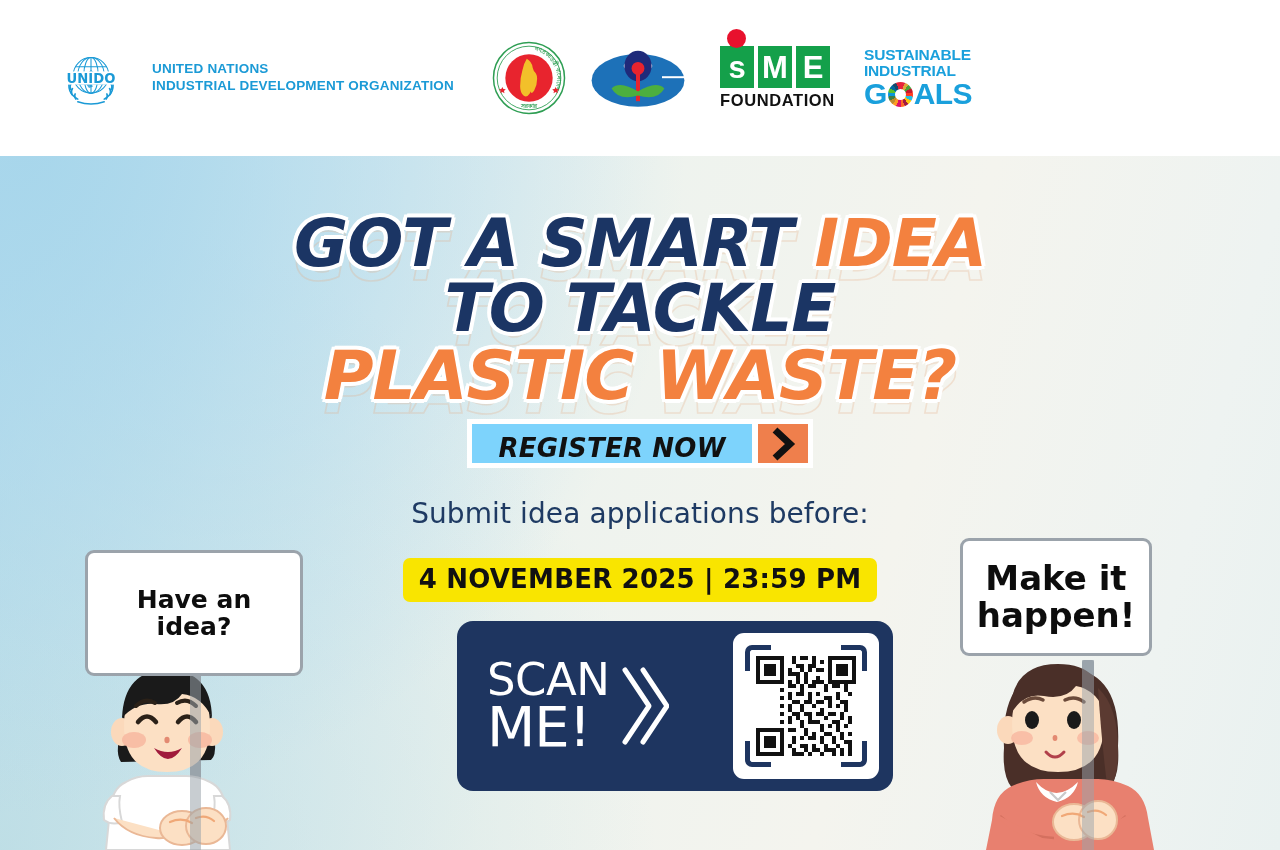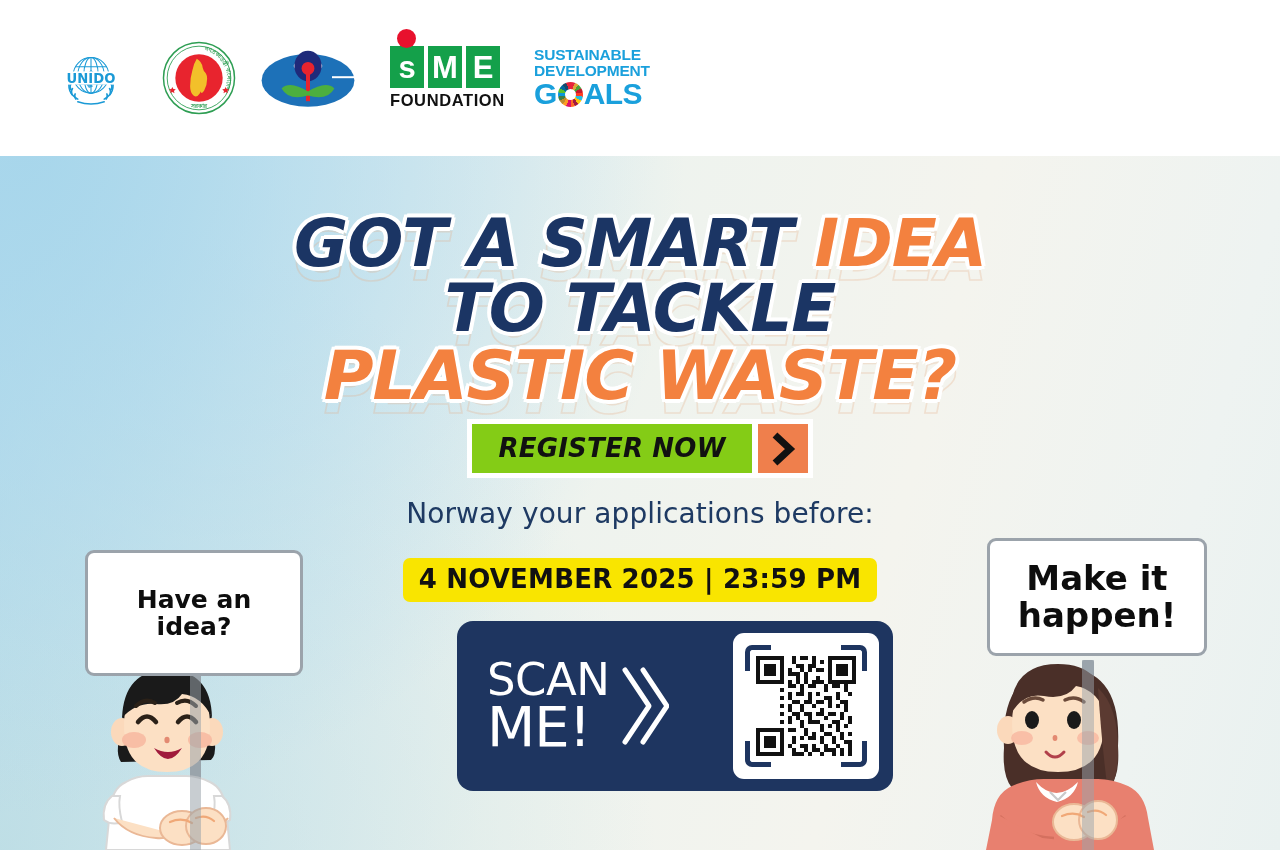--- a/index.html
+++ b/index.html
@@ -143,25 +143,25 @@
   
   .register-wrap{
     position:absolute; left:0; top:263px; width:1280px;
     display:flex; justify-content:center;
   }
   .register-box{
     background:#ffffff; padding:5px;
     display:flex; align-items:stretch; gap:6px;
   }
   .register-btn{
-    background:#84cc16; color:#111111;
+    background:#7dd3fc; color:#111111;
     font-family:"DejaVu Sans", sans-serif;
     font-size:26px; font-weight:700; font-style:italic;
     letter-spacing:.2px;
-    padding:11px 26px 12px 26px;
+    padding:11px 26px 2px 26px;
     border:none; cursor:pointer; line-height:1;
     display:flex; align-items:center;
   }
   .register-arrow{
     background:#ef7f4c; width:50px;
     display:flex; align-items:center; justify-content:center;
     cursor:pointer;
   }
   .register-arrow svg{ display:block; }
 
@@ -213,21 +213,21 @@
   .char-left{ left:78px; width:250px; height:300px; }
   .char-right{ right:58px; width:262px; height:312px; }
 
   .placard{
     position:absolute; left:0; top:0;
     background:#ffffff; border:3px solid #9ba3ab; border-radius:9px;
     display:flex; align-items:center; justify-content:center;
     text-align:center; z-index:4;
   }
   .placard-left{ width:218px; height:126px; left:7px; top:0; }
-  .placard-right{ width:220px; height:118px; left:27px; top:0; }
+  .placard-right{ width:192px; height:118px; left:0; top:0; }
   .placard-text{
     font-family:"DejaVu Sans", sans-serif;
     font-weight:700; font-size:25px; color:#0d0d0d; line-height:1.08;
   }
   .placard-right .placard-text{ font-size:34px; }
   .char-svg{ position:absolute; left:0; bottom:0; z-index:3; }
 </style>
 </head>
 <body>
 
@@ -251,20 +251,24 @@
           <g stroke="#1b9ad6" fill="none" stroke-width="2.4" stroke-linecap="round">
             <path d="M18 52 q-6 20 12 30 M82 52 q6 20 -12 30"></path>
             <path d="M20 58 q-3 4 -1 9 M22 66 q-3 4 -1 9 M26 74 q-2 4 1 8
                      M80 58 q3 4 1 9 M78 66 q3 4 1 9 M74 74 q2 4 -1 8"></path>
             <path d="M30 86 q20 7 40 0"></path>
           </g>
           <rect x="14" y="40" width="72" height="20" fill="#ffffff"></rect>
           <text x="50" y="57" font-family="DejaVu Sans, sans-serif" font-size="20" font-weight="700" fill="#1b9ad6" text-anchor="middle">UNIDO</text>
         </svg>
       </div>
+      <div class="unido-text">
+        <div class="l1">UNITED NATIONS</div>
+        <div class="l2">INDUSTRIAL DEVELOPMENT ORGANIZATION</div>
+      </div>
     </div>
 
     <div class="bd-seal">
       <svg viewBox="0 0 100 100" width="74" height="74">
         <circle cx="50" cy="50" r="48" fill="#ffffff" stroke="#2e9e53" stroke-width="2"></circle>
         <circle cx="50" cy="50" r="43" fill="none" stroke="#2e9e53" stroke-width="1.2"></circle>
         <circle cx="50" cy="50" r="32" fill="#e8242e"></circle>
         <path d="M47 24 q7 4 8 12 q4 9 2 18 q-2 10 -6 17 q-4 6 -8 3 q-5 -4 -5 -13
                  q0 -11 3 -21 q2 -10 6 -16z" fill="#f2c02a"></path>
         <path d="M55 40 q6 3 6 11 q0 9 -4 16 q-3 5 -5 2 q-1 -8 1 -16 q1 -8 2 -13z" fill="#f2c02a"></path>
@@ -302,21 +306,21 @@
         <span class="sme-dot"></span>
         <span class="sme-sq">s</span>
         <span class="sme-sq">M</span>
         <span class="sme-sq">E</span>
       </div>
       <div class="sme-word">FOUNDATION</div>
     </div>
 
     <div class="sdg">
       <div class="s1">SUSTAINABLE</div>
-      <div class="s2">DEVELOPMENT</div>
+      <div class="s2">INDUSTRIAL</div>
       <div class="s3">
         <span>G</span>
         <span class="sdg-wheel"></span>
         <span>ALS</span>
       </div>
     </div>
 
   </div>
 </div>
 
@@ -352,21 +356,21 @@
     <div class="register-box">
       <button class="register-btn">REGISTER NOW</button>
       <div class="register-arrow">
         <svg width="26" height="34" viewBox="0 0 26 34">
           <path d="M5 3 L20 17 L5 31" fill="none" stroke="#111111" stroke-width="7" stroke-linecap="butt" stroke-linejoin="miter"></path>
         </svg>
       </div>
     </div>
   </div>
 
-  <div class="deadline-label">Norway your applications before:</div>
+  <div class="deadline-label">Submit idea applications before:</div>
   <div class="deadline-badge-wrap">
     <div class="deadline-badge">4 NOVEMBER 2025 | 23:59 PM</div>
   </div>
 
   <div class="scan-panel">
     <div class="scan-text">
       <div class="s-line1">SCAN</div>
       <div class="s-line2">ME!</div>
     </div>
     <div class="scan-chevrons">

